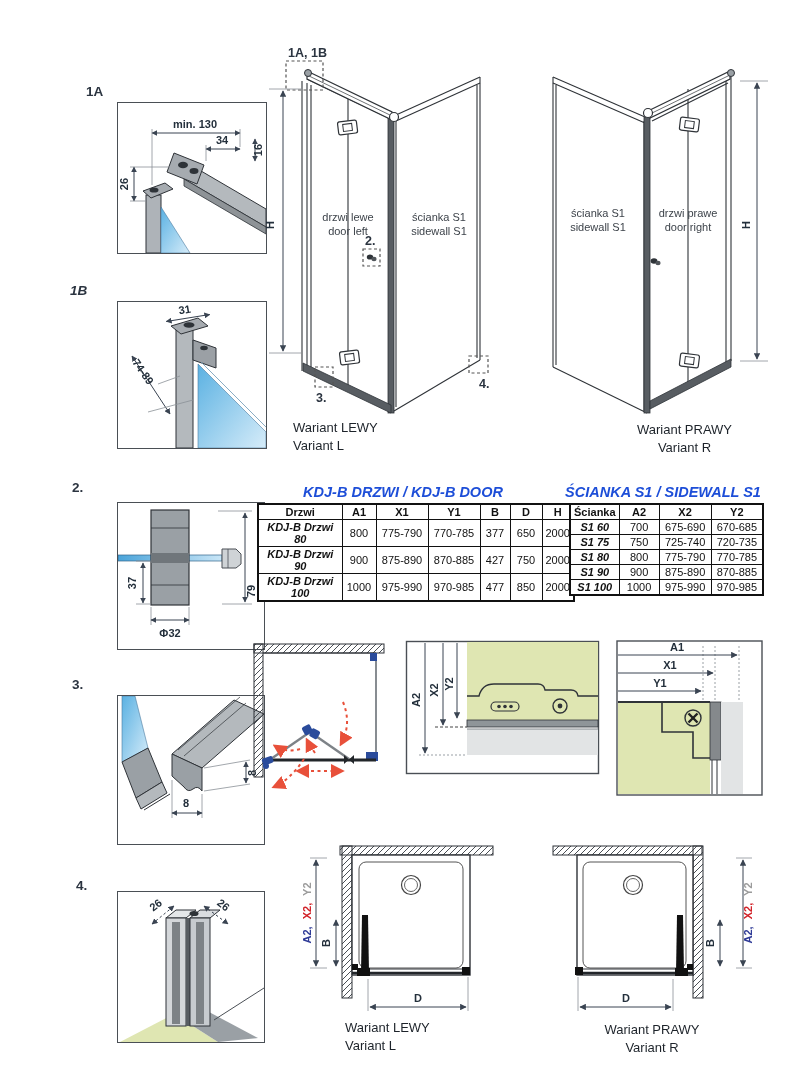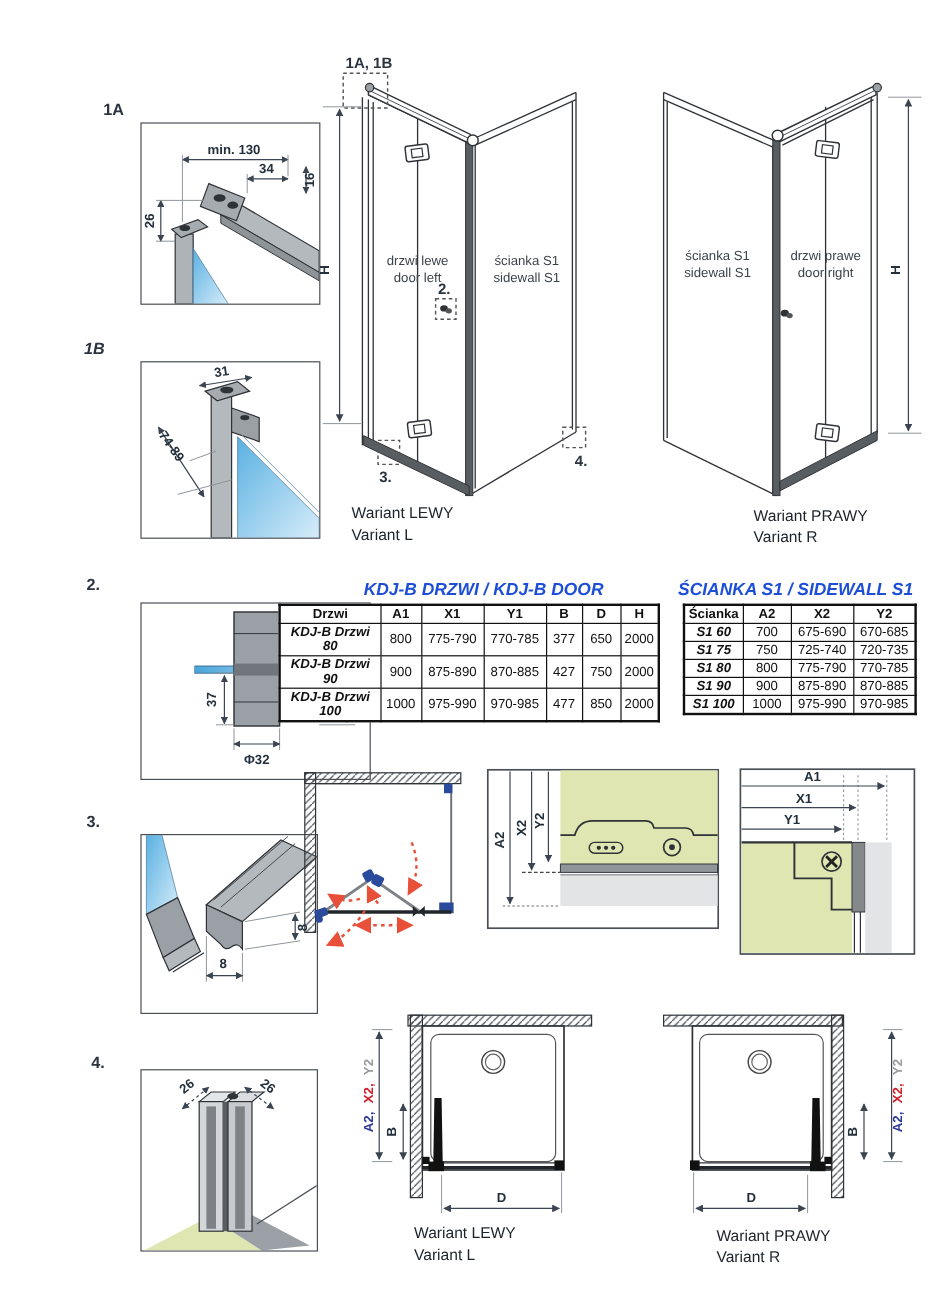--- a/index.html
+++ b/index.html
@@ -2,21 +2,21 @@
 <html><head>
 <meta charset="utf-8">
 <style>
   html,body{margin:0;padding:0;background:#fff;}
   body{font-family:"Liberation Sans",sans-serif;}
   .canvas{position:relative;width:793px;height:1079px;background:#fff;overflow:hidden;}
   .abs{position:absolute;}
   .dlabel{font-size:13.5px;font-weight:600;color:#2b3440;}
   .dbox{border:1.5px solid #4a4f55;background:#fff;margin-left:48px;}
   .caption{font-size:13px;color:#1d232a;line-height:1.4;}
-  .caption.right{text-align:left;}
+  .caption.right{text-align:center;}
   
   .ttitle{font-size:14.5px;font-weight:bold;font-style:italic;color:#1d4ed8;text-align:center;white-space:nowrap;}
   table.spec{border-collapse:collapse;border:2px solid #111;background:#fff;}
   table.spec th,table.spec td{border:1.4px solid #111;text-align:center;vertical-align:middle;
     font-size:11px;padding:1px 3px;color:#111;}
   table.spec th{font-weight:bold;}
   td.rowlab{font-weight:bold;font-style:italic;}
   .c-red{color:#d2232a;} .c-gray{color:#9b9b9b;} .c-blue{color:#2e3a97;} .c-purple{color:#5f4b9e;}
   
   text{font-family:"Liberation Sans",sans-serif;}
@@ -243,21 +243,21 @@
     <text class="plbl" x="58" y="176" text-anchor="middle">sidewall S1</text>
     <text class="plbl" x="148" y="162" text-anchor="middle">drzwi prawe</text>
     <text class="plbl" x="148" y="176" text-anchor="middle">door right</text>
   </svg>
   <div class="abs caption right" style="left:628px;top:421px;width:113px;">
     <div>Wariant PRAWY</div>
     <div>Variant R</div>
   </div>
 
   <div class="abs dlabel" style="left:72px;top:480px;">2.</div>
-  <div class="abs dbox" style="left:69px;top:502px;width:146px;height:146px;padding-left:44px;">
+  <div class="abs dbox" style="left:69px;top:502px;width:146px;height:146px;">
     <svg width="146" height="146" viewBox="0 0 146 146">
       <defs>
         <linearGradient id="g2" x1="0" y1="0" x2="1" y2="0">
           <stop offset="0" stop-color="#4aa4da"></stop>
             <stop offset="1" stop-color="#c9e6f7"></stop>
         </linearGradient>
         <marker id="m2d" viewBox="0 0 10 10" refX="9" refY="5" markerWidth="6" markerHeight="6" orient="auto-start-reverse">
           <path d="M0 0L10 5L0 10z" fill="#3a4452"></path>
         </marker>
       </defs>
@@ -279,21 +279,21 @@
       <line class="dln" x1="33" y1="117" x2="71" y2="117" marker-start="url(#m2d)" marker-end="url(#m2d)"></line>
       <text class="dimt" x="52" y="134" text-anchor="middle">Φ32</text>
       <line class="thin" x1="100" y1="8" x2="134" y2="8"></line>
       <line class="thin" x1="104" y1="101" x2="134" y2="101"></line>
       <line class="dln" x1="127" y1="10" x2="127" y2="99" marker-start="url(#m2d)" marker-end="url(#m2d)"></line>
       <text class="dimt" transform="rotate(-90 137 88)" x="137" y="88" text-anchor="middle">79</text>
     </svg>
   </div>
 
   <div class="abs ttitle" style="left:248px;top:484px;width:310px;">KDJ-B  DRZWI / KDJ-B DOOR</div>
-  <table class="spec abs" style="left:232px;top:503px;">
+  <table class="spec abs" style="left:257px;top:503px;">
     <colgroup>
         <col style="width:84px">
         <col style="width:34px">
         <col style="width:52px">
         <col style="width:52px">
         <col style="width:30px">
         <col style="width:32px">
         <col style="width:32px">
       </colgroup>
     <tbody>

